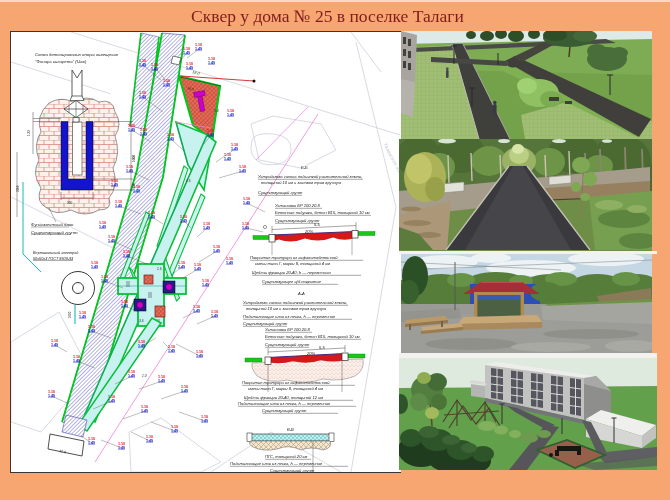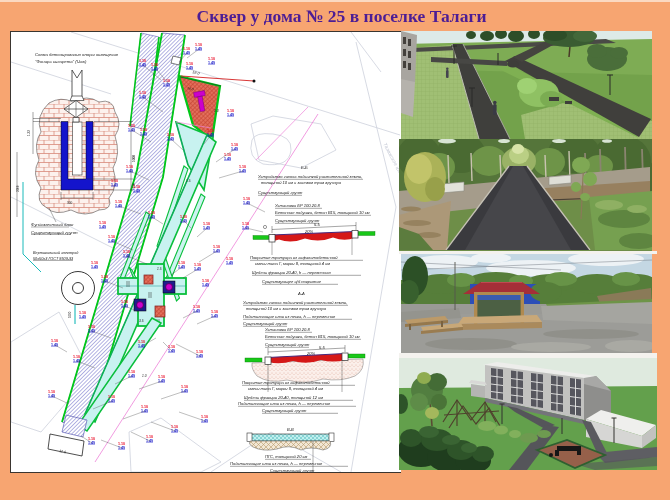--- a/index.html
+++ b/index.html
@@ -1,20 +1,20 @@
 <!DOCTYPE html>
 <html><head><meta charset="utf-8"><style>
 html,body{margin:0;padding:0;width:670px;height:500px;overflow:hidden;background:#F7A571;font-family:"Liberation Sans",sans-serif;}
 .abs{position:absolute;}
 </style></head>
 <body>
 
 <div class="abs" style="left:0;top:0;width:670px;height:1.5px;background:#FBD9C2;"></div>
 
-<div class="abs" style="left:0;top:6px;width:655px;text-align:center;font-family:'Liberation Serif',serif;font-weight:bold;font-size:17.5px;color:#4c1d95;padding-left:14px;">Сквер у дома № 25 в поселке Талаги</div>
+<div class="abs" style="left:0;top:6px;width:655px;text-align:center;font-family:'Liberation Serif',serif;font-weight:normal;font-size:17.5px;color:#7f1d1d;">Сквер у дома № 25 в поселке Талаги</div>
 
 <div class="abs" style="left:10px;top:31px;width:390px;height:440px;background:#ffffff;border:1px solid #3a3530;border-right:none;">
 <svg width="389" height="440" viewBox="0 0 389 440" style="position:absolute;left:0;top:0;">
 <defs>
 <pattern id="hb" width="2.7" height="2.7" patternUnits="userSpaceOnUse" patternTransform="rotate(45)">
   <rect width="2.7" height="2.7" fill="#ffffff"></rect>
           <line x1="0" y1="0" x2="0" y2="2.7" stroke="#6A6AC8" stroke-width="1"></line>
 </pattern>
 <pattern id="hr" width="3" height="3" patternUnits="userSpaceOnUse" patternTransform="rotate(45)">
   <rect width="3" height="3" fill="#E2705C"></rect>

